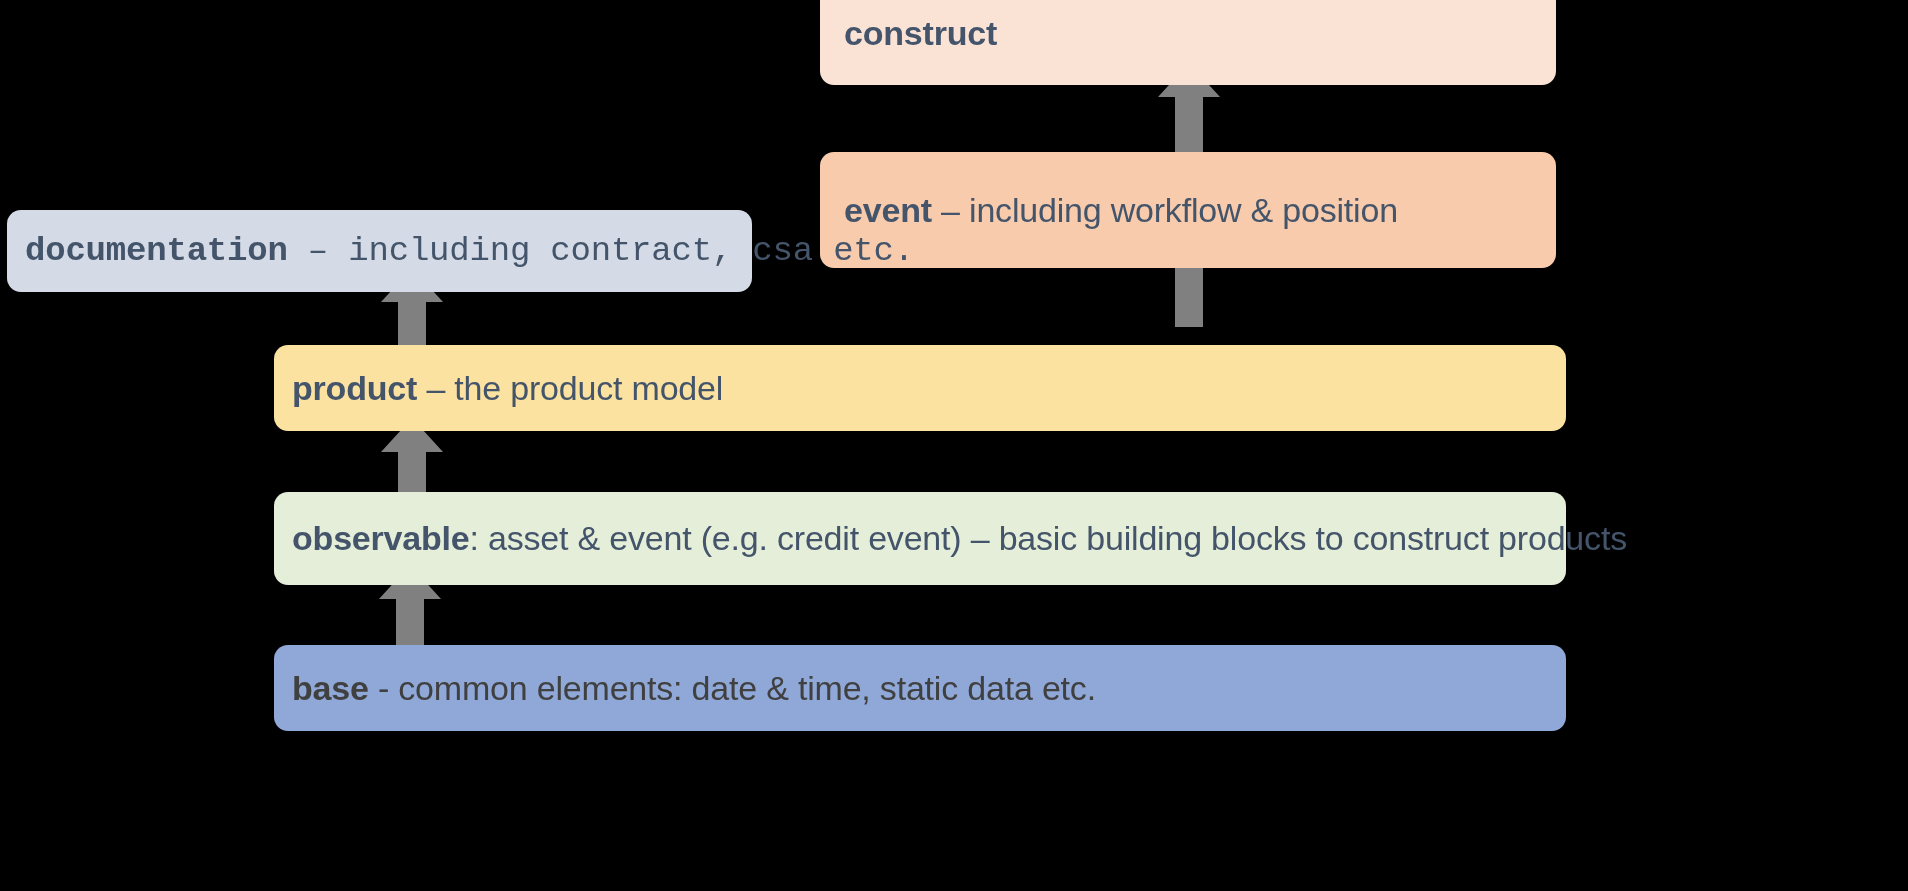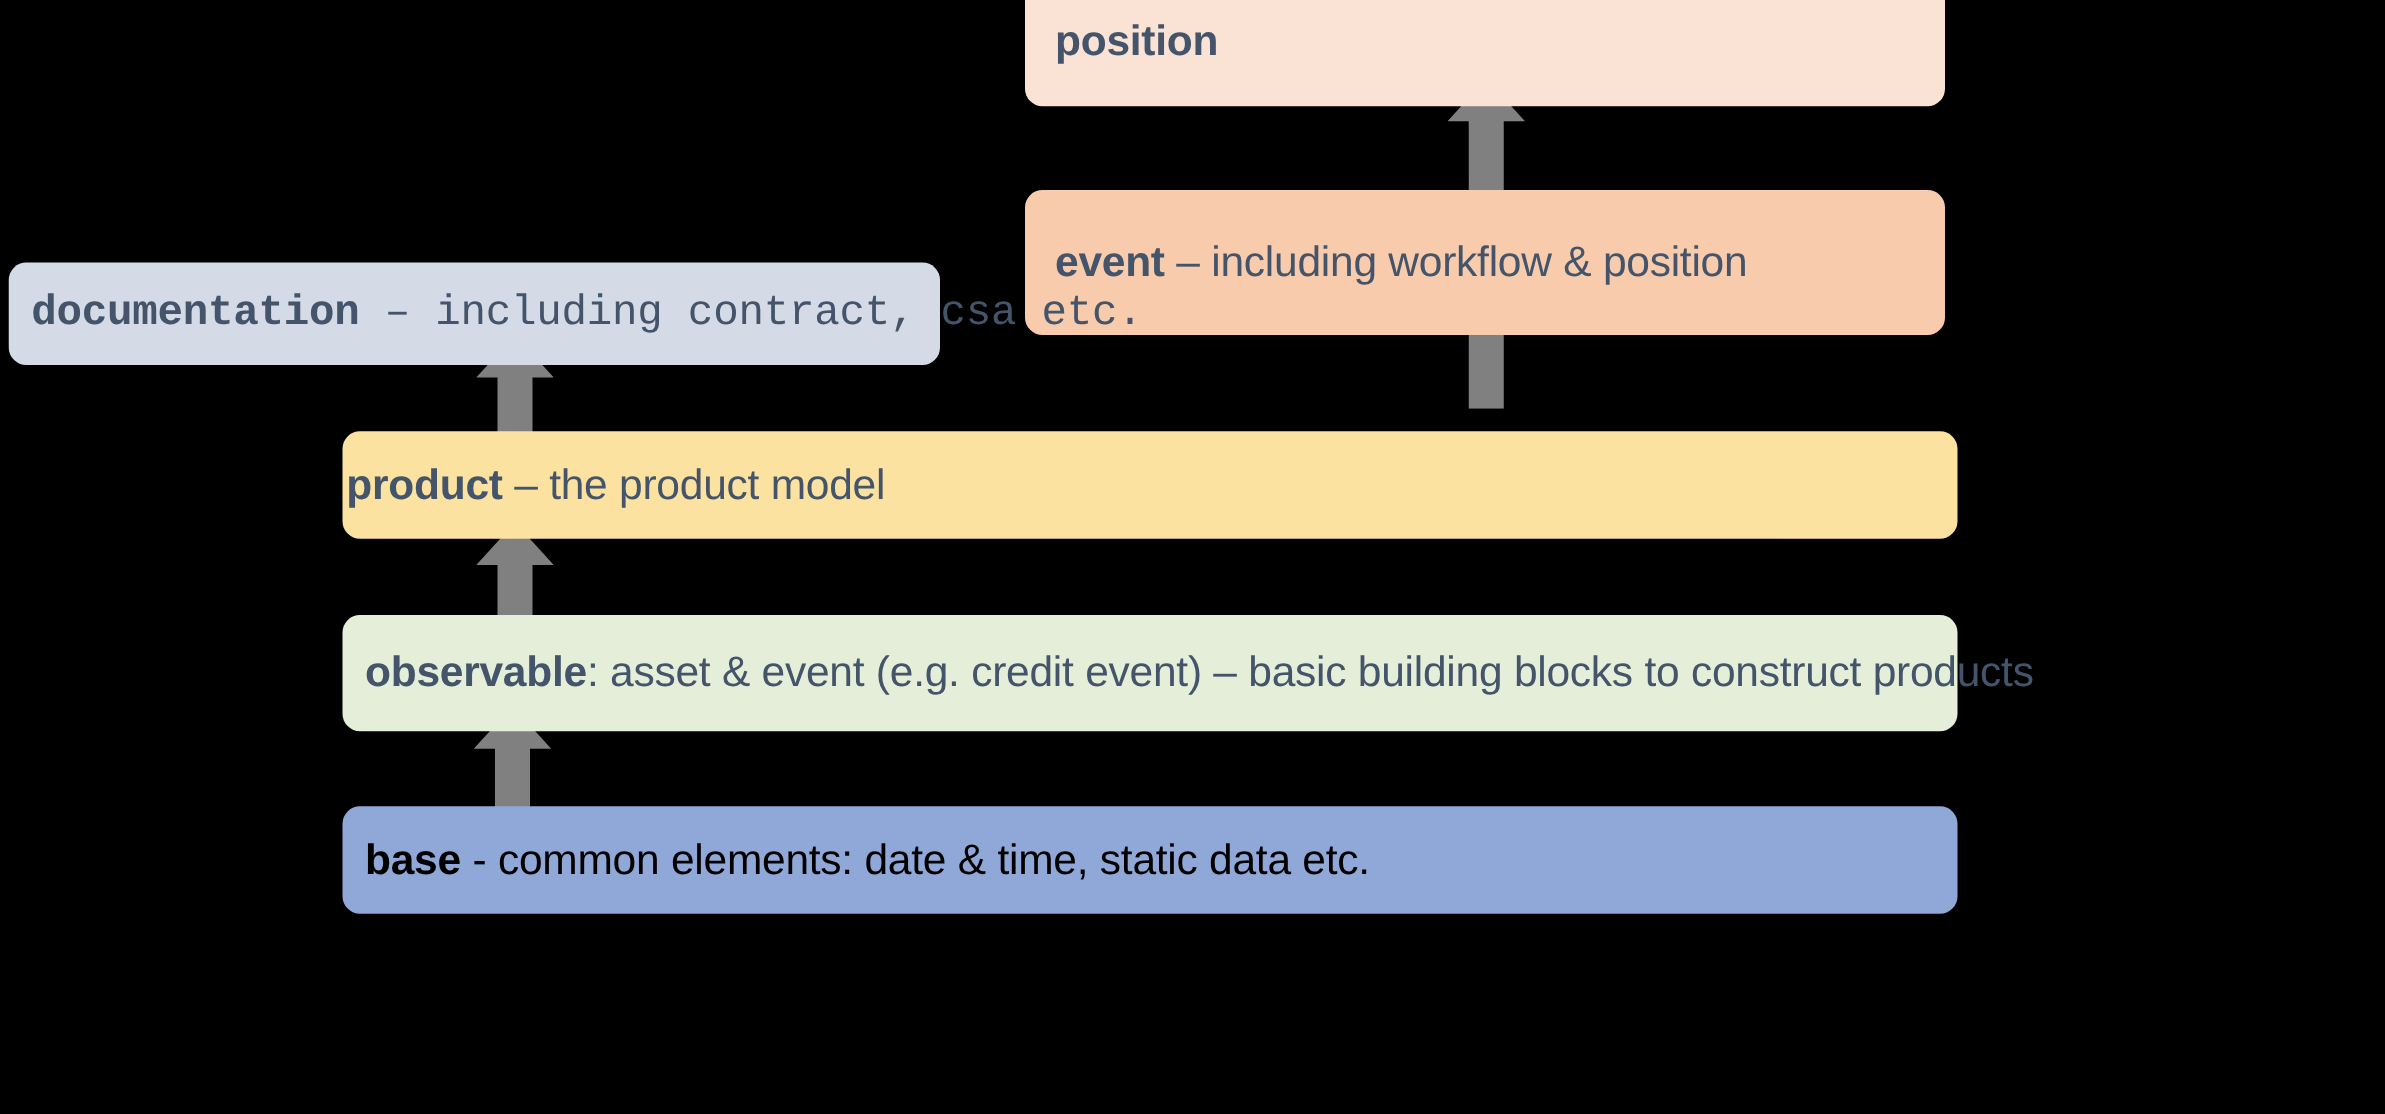--- a/index.html
+++ b/index.html
@@ -50,21 +50,21 @@
   #box-event {
     left: 820px; top: 152px; width: 736px; height: 116px;
     padding-left: 24px;
   }
   #box-documentation {
     left: 7px; top: 210px; width: 745px; height: 82px;
     padding-left: 18px;
   }
   #box-product {
     left: 274px; top: 345px; width: 1292px; height: 86px;
-    padding-left: 3px;
+    padding-left: 18px;
   }
   #box-observable {
     left: 274px; top: 492px; width: 1292px; height: 93px;
     padding-left: 18px;
   }
   #box-base {
     left: 274px; top: 645px; width: 1292px; height: 86px;
     padding-left: 18px;
   }
   
@@ -104,21 +104,21 @@
   </div>
 
   <div class="arrow" id="arrow-base-observable">
     <svg width="62" height="105" viewBox="0 0 62 105" aria-hidden="true">
       <polygon points="31,0 62,34 45,34 45,105 17,105 17,34 0,34" fill="#808080"></polygon>
     </svg>
   </div>
 
   <div class="layer-box" id="box-reporting" style="background-color: rgb(250, 227, 213);">
     <span class="layer-text" style="color: rgb(68, 84, 106);">
-      <b>position</b><span></span>
+      <b>construct</b><span></span>
     </span>
   </div>
 
   <div class="layer-box" id="box-event" style="background-color: rgb(247, 203, 171);">
     <span class="layer-text" style="color: rgb(68, 84, 106);">
       <b>event</b><span> – including workflow &amp; position</span>
     </span>
   </div>
 
   <div class="layer-box" id="box-documentation" style="background-color: rgb(212, 219, 230);">
@@ -133,18 +133,18 @@
     </span>
   </div>
 
   <div class="layer-box" id="box-observable" style="background-color: rgb(228, 238, 216);">
     <span class="layer-text" style="color: rgb(68, 84, 106);">
       <b>observable</b><span>: asset &amp; event (e.g. credit event) – basic building blocks to construct products</span>
     </span>
   </div>
 
   <div class="layer-box" id="box-base" style="background-color: rgb(143, 168, 216);">
-    <span class="layer-text" style="color: #000000;">
+    <span class="layer-text" style="color: #404040;">
       <b>base</b><span> - common elements: date &amp; time, static data etc.</span>
     </span>
   </div>
 
 </div>
 
 </body></html>

